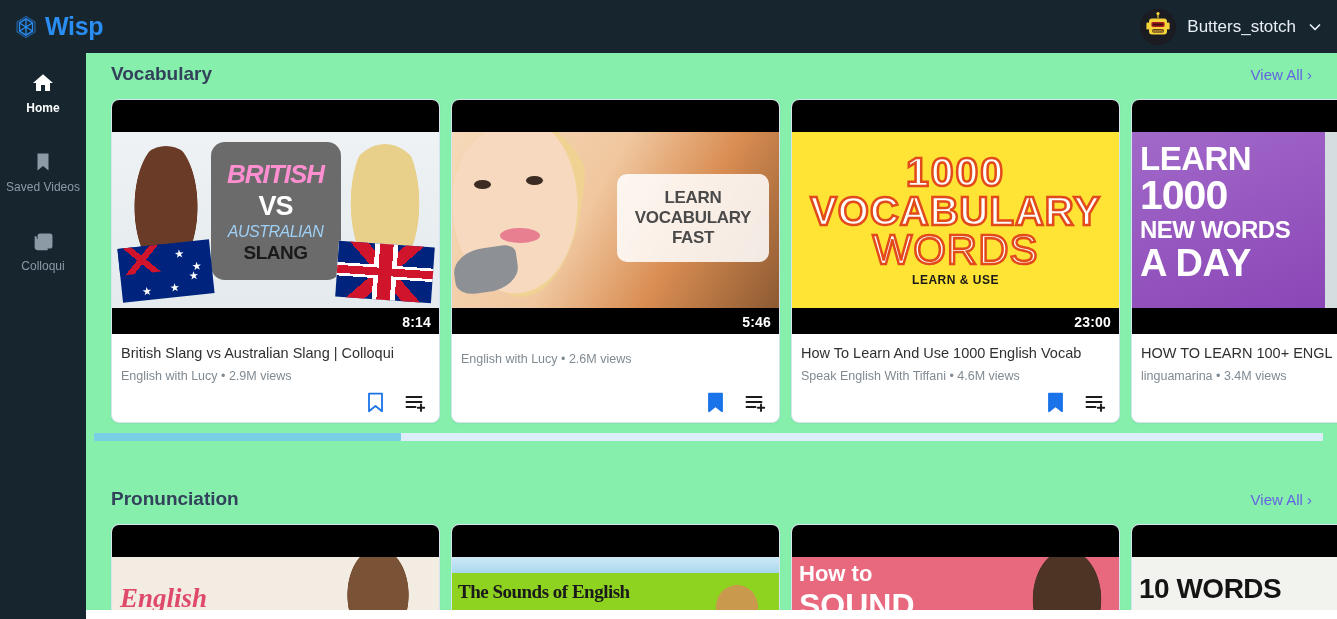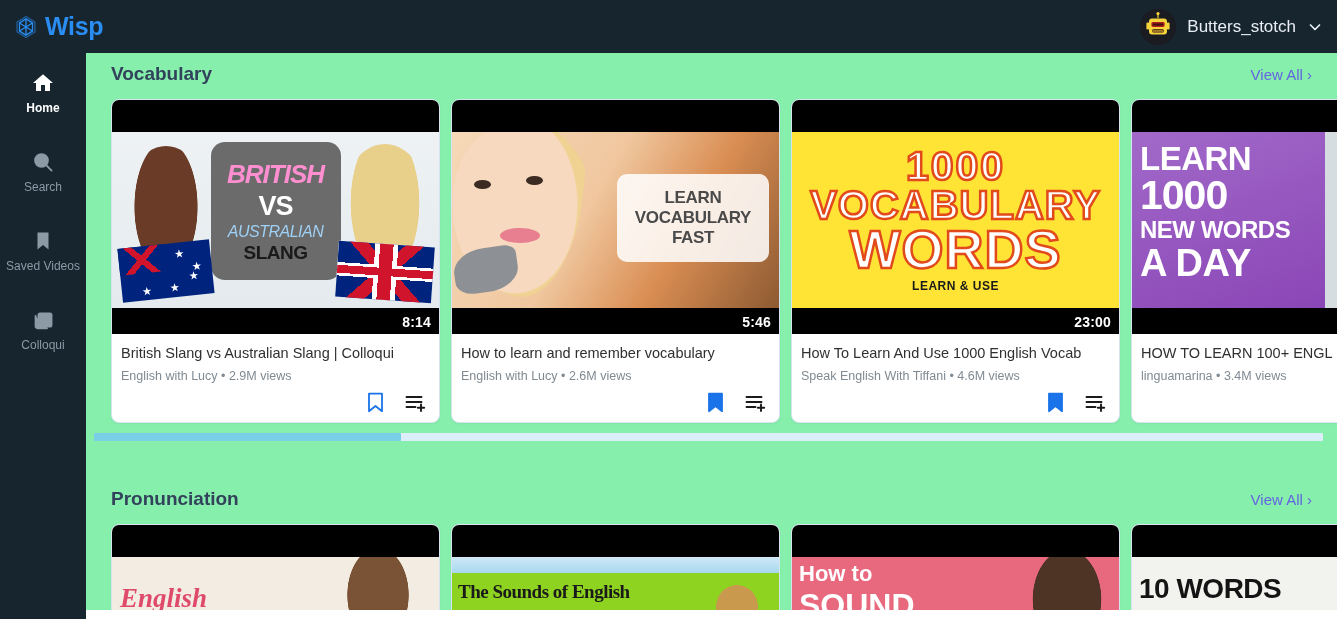--- a/index.html
+++ b/index.html
@@ -194,21 +194,21 @@
     display:flex; flex-direction:column; align-items:center; justify-content:center; }
   .a2 .box span { color:#4a4a4a; font-size:17px; font-weight:bold; line-height:1.18; letter-spacing:-.3px; }
 
   
   .a3 { background:#ffe335; display:flex; flex-direction:column;
         align-items:center; justify-content:center; }
   .a3 .l1 { font-size:41px; font-weight:bold; color:#fff; letter-spacing:2px;
     -webkit-text-stroke:2.5px #e24a1c; line-height:.95; }
   .a3 .l2 { font-size:40px; font-weight:bold; color:#fff; letter-spacing:1px;
     -webkit-text-stroke:2.5px #e24a1c; line-height:.95; }
-  .a3 .l3 { font-size:54px; font-weight:bold; color:#fff; letter-spacing:1px;
+  .a3 .l3 { font-size:42px; font-weight:normal; color:#fff; letter-spacing:1px;
     -webkit-text-stroke:2.5px #e24a1c; line-height:.95; }
   .a3 .l4 { font-size:12px; font-weight:bold; color:#1a1a1a; letter-spacing:.5px; margin-top:3px; }
 
   
   .a4 { background: linear-gradient(90deg,#efe6f5 0 58%, #d6dde1 58% 100%); }
   .a4 .pbox { position:absolute; left:0; top:0; bottom:0; width:59%;
     background: linear-gradient(160deg,#a269c9, #8a46b6); }
   .a4 .txt { position:absolute; left:8px; top:10px; width:calc(59% - 14px);
     display:flex; flex-direction:column; }
   .a4 .w1 { color:#fff; font-size:33px; font-weight:bold; line-height:1; letter-spacing:-.5px; }
@@ -286,29 +286,20 @@
 
   <div class="nav-item active">
     <span class="nav-ico">
       <svg width="24" height="24" viewBox="0 0 24 24">
           <path d="M12 3.2 L22 12 h-3 v8 h-5 v-6 h-4 v6 H5 v-8 H2 Z" stroke="none"></path>
         </svg>
     </span>
     <span class="nav-label">Home</span>
   </div>
 
-  <div class="nav-item">
-    <span class="nav-ico">
-      <svg width="24" height="24" viewBox="0 0 24 24" fill="none">
-          <circle cx="10.5" cy="10.5" r="6.4" stroke-width="1.9"></circle>
-          <line x1="15.2" y1="15.2" x2="20.6" y2="20.6" stroke-width="1.9" stroke-linecap="round"></line>
-        </svg>
-    </span>
-    <span class="nav-label">Search</span>
-  </div>
 
   <div class="nav-item">
     <span class="nav-ico">
       <svg width="24" height="24" viewBox="0 0 24 24">
           <path d="M6.5 3.5 h11 v17 l-5.5 -4.6 l-5.5 4.6 Z" stroke="none"></path>
         </svg>
     </span>
     <span class="nav-label">Saved Videos</span>
   </div>
 
@@ -398,21 +389,20 @@
                 <div class="box">
                   <span>LEARN</span>
                   <span>VOCABULARY</span>
                   <span>FAST</span>
                 </div>
               </div>
             </div>
             <span class="duration">5:46</span>
           </div>
           <div class="card-body">
-            <div class="card-title">How to learn and remember vocabulary</div>
             <div class="card-meta">English with Lucy • 2.6M views</div>
             <div class="card-actions">
               <span class="act">
                 <svg width="17" height="21" viewBox="0 0 17 21">
                     <path d="M2 1.6 h13 v17.6 l-6.5 -5.2 l-6.5 5.2 Z" fill="#1a73e8" stroke="#1a73e8" stroke-width="1.8" stroke-linejoin="round"></path>
                   </svg>
               </span>
               <span class="act">
                 <svg width="22" height="20" viewBox="0 0 22 20">
                   <g stroke="#1a1a1a" stroke-width="1.9" stroke-linecap="round">

